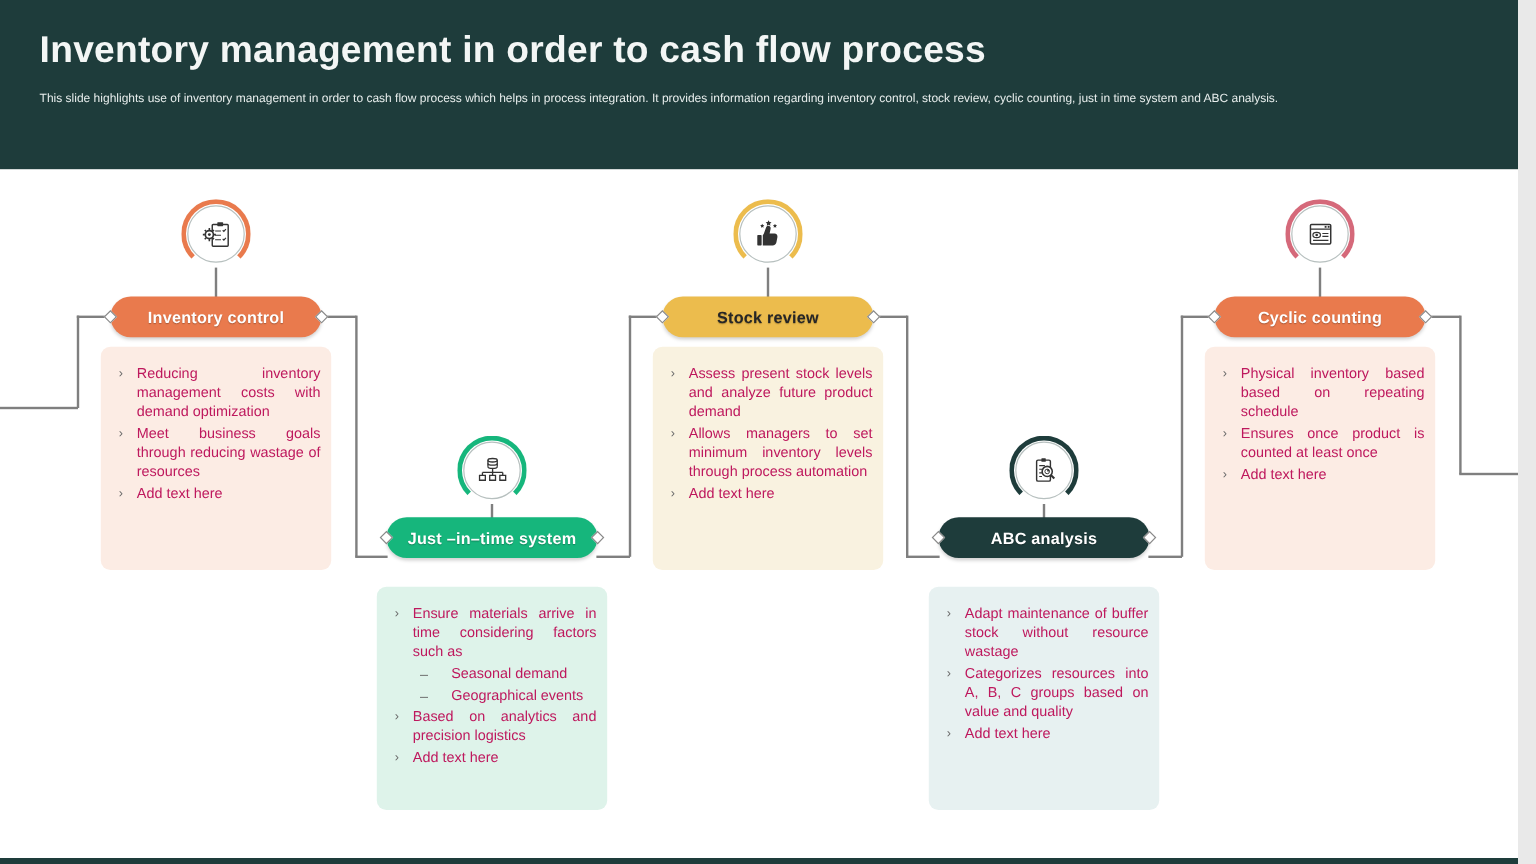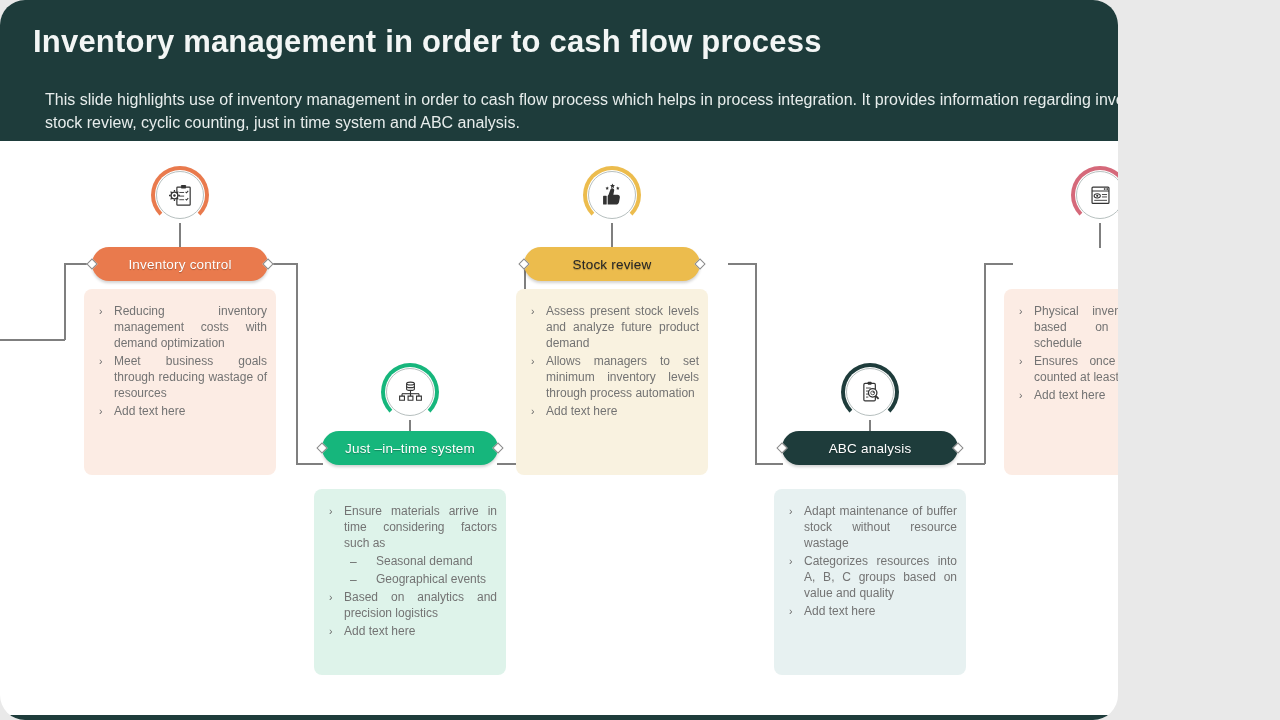--- a/index.html
+++ b/index.html
@@ -1,34 +1,34 @@
 <!DOCTYPE html>
 <html style="--brand-dark: #1e3c3b; --orange: #e97a4d; --green: #16b67c; --gold: #ecbc4d; --pink: #d5697a; --line-grey: #7f7f7f;"><head>
 <meta charset="utf-8">
 <style>
   html,body{margin:0;padding:0;background:#e9e9e9;}
   .slide{
-    position:relative;width:1118px;height:720px;background:#ffffff;
-    font-family:"Liberation Sans", sans-serif;overflow:hidden;border-radius:25px;
+    position:relative;width:1265px;height:720px;background:#ffffff;
+    font-family:"Liberation Sans", sans-serif;overflow:hidden;
   }
   
   .hdr{position:absolute;left:0;top:0;width:100%;height:141px;background:var(--brand-dark,#1e3c3b);}
   .hdr h1{
     position:absolute;left:33px;top:24px;margin:0;
     color:#f3f6f5;font-size:31px;font-weight:600;letter-spacing:.2px;white-space:nowrap;
   }
   .hdr p{
-    position:absolute;left:33px;top:76px;margin:12px;width:1210px;
-    color:#e7edec;font-size:16px;line-height:1.45;font-weight:400;
+    position:absolute;left:33px;top:76px;margin:0;width:1210px;
+    color:#e7edec;font-size:10px;line-height:1.45;font-weight:400;
   }
   
   .ln{position:absolute;background:#7f7f7f;}
   
   .step{position:absolute;top:0;bottom:0;width:192px;}
-  .step.c0{left:84px}.step.c1{left:314px}.step.c2{left:516px}.step.c3{left:774px}.step.c4{left:1004px}
+  .step.c0{left:84px}.step.c1{left:314px}.step.c2{left:544px}.step.c3{left:774px}.step.c4{left:1004px}
   .ring{
     position:absolute;left:67px;width:50px;height:50px;border-radius:50%;
     border:4px solid var(--ring,#e97a4d);border-bottom-color:transparent;
     background:#fff;
   }
   .row-top .ring{top:166px}
   .row-bot .ring{top:363px}
   .ring-inner{
     position:absolute;inset:1px;border-radius:50%;border:1px solid #b7c0bf;background:#fff;
     display:flex;align-items:center;justify-content:center;
@@ -38,39 +38,39 @@
   .row-top .stem{top:223px;height:25px;}
   .row-bot .stem{top:420px;height:28px;}
   .pill{
     position:absolute;left:8px;width:176px;height:34px;border-radius:17px;
     background:var(--accent,#e97a4d);display:flex;align-items:center;justify-content:center;
     box-shadow:0 2px 3px rgba(0,0,0,.18);
   }
   .row-top .pill{top:247px}
   .row-bot .pill{top:431px}
   .pill .lbl{
-    color:var(--label-color,#fff);font-size:13.5px;font-weight:400;letter-spacing:.2px;
+    color:var(--label-color,#fff);font-size:13.5px;font-weight:700;letter-spacing:.2px;
     text-shadow:0 1px 1px rgba(0,0,0,.28);white-space:nowrap;
   }
   .diamond{
     position:absolute;top:50%;width:6px;height:6px;background:#fff;border:1px solid #8a8a8a;
     transform:translateY(-50%) rotate(45deg);
   }
   .diamond.dl{left:-4px}
   .diamond.dr{right:-4px}
   .box{
     position:absolute;left:0;width:192px;height:186px;border-radius:8px;
     background:var(--box-bg,#fcece4);
   }
   .row-top .box{top:289px}
   .row-bot .box{top:489px}
   .box ul{list-style:none;margin:0;padding:15px 9px 10px 15px;}
   .box li{display:flex;margin-bottom:2px;}
   .box .mk{width:9px;flex:0 0 9px;color:#6b6b6b;font-size:10.5px;padding-top:1px;}
-  .box .bt{flex:1;color:#737373;font-size:12px;line-height:1.33;text-align:justify;padding-left:6px;}
+  .box .bt{flex:1;color:#be185d;font-size:12px;line-height:1.33;text-align:justify;padding-left:6px;}
   .box li.sub{padding-left:21px;}
   .box li.sub .mk{flex:0 0 20px;width:20px;font-size:12px;}
   
   .footnote{position:absolute;left:0;right:0;top:697px;text-align:center;color:#404040;font-size:11px;}
   .botbar{position:absolute;left:0;right:0;bottom:0;height:5px;background:var(--brand-dark,#1e3c3b);}
   .icon path,.icon rect,.icon circle,.icon ellipse,.icon line,.icon polyline{vector-effect:non-scaling-stroke;}
 </style>
 </head>
 <body>
 
@@ -289,20 +289,25 @@
           <rect x="16.9" y="6" width="1.3" height="1.3" fill="#333"></rect>
           <ellipse cx="9.3" cy="12.3" rx="2.6" ry="1.8" stroke="#333" stroke-width="1"></ellipse>
           <circle cx="9.3" cy="12.3" r="0.9" fill="#333"></circle>
           <line x1="13.2" y1="11.2" x2="17.4" y2="11.2" stroke="#333" stroke-width="0.9"></line>
           <line x1="13.2" y1="13.2" x2="17.4" y2="13.2" stroke="#333" stroke-width="0.9"></line>
           <line x1="6.8" y1="16" x2="17.4" y2="16" stroke="#333" stroke-width="0.9"></line>
         </svg>
       </div>
     </div>
     <div class="stem"></div>
+    <div class="pill">
+      <div class="diamond dl"></div>
+      <span class="lbl">Cyclic counting</span>
+      <div class="diamond dr"></div>
+    </div>
     <div class="box">
       <ul>
         <li>
             <span class="mk">›</span>
             <span class="bt">Physical inventory based based on repeating schedule</span>
           </li>
         <li>
             <span class="mk">›</span>
             <span class="bt">Ensures once product is counted at least once</span>
           </li>

